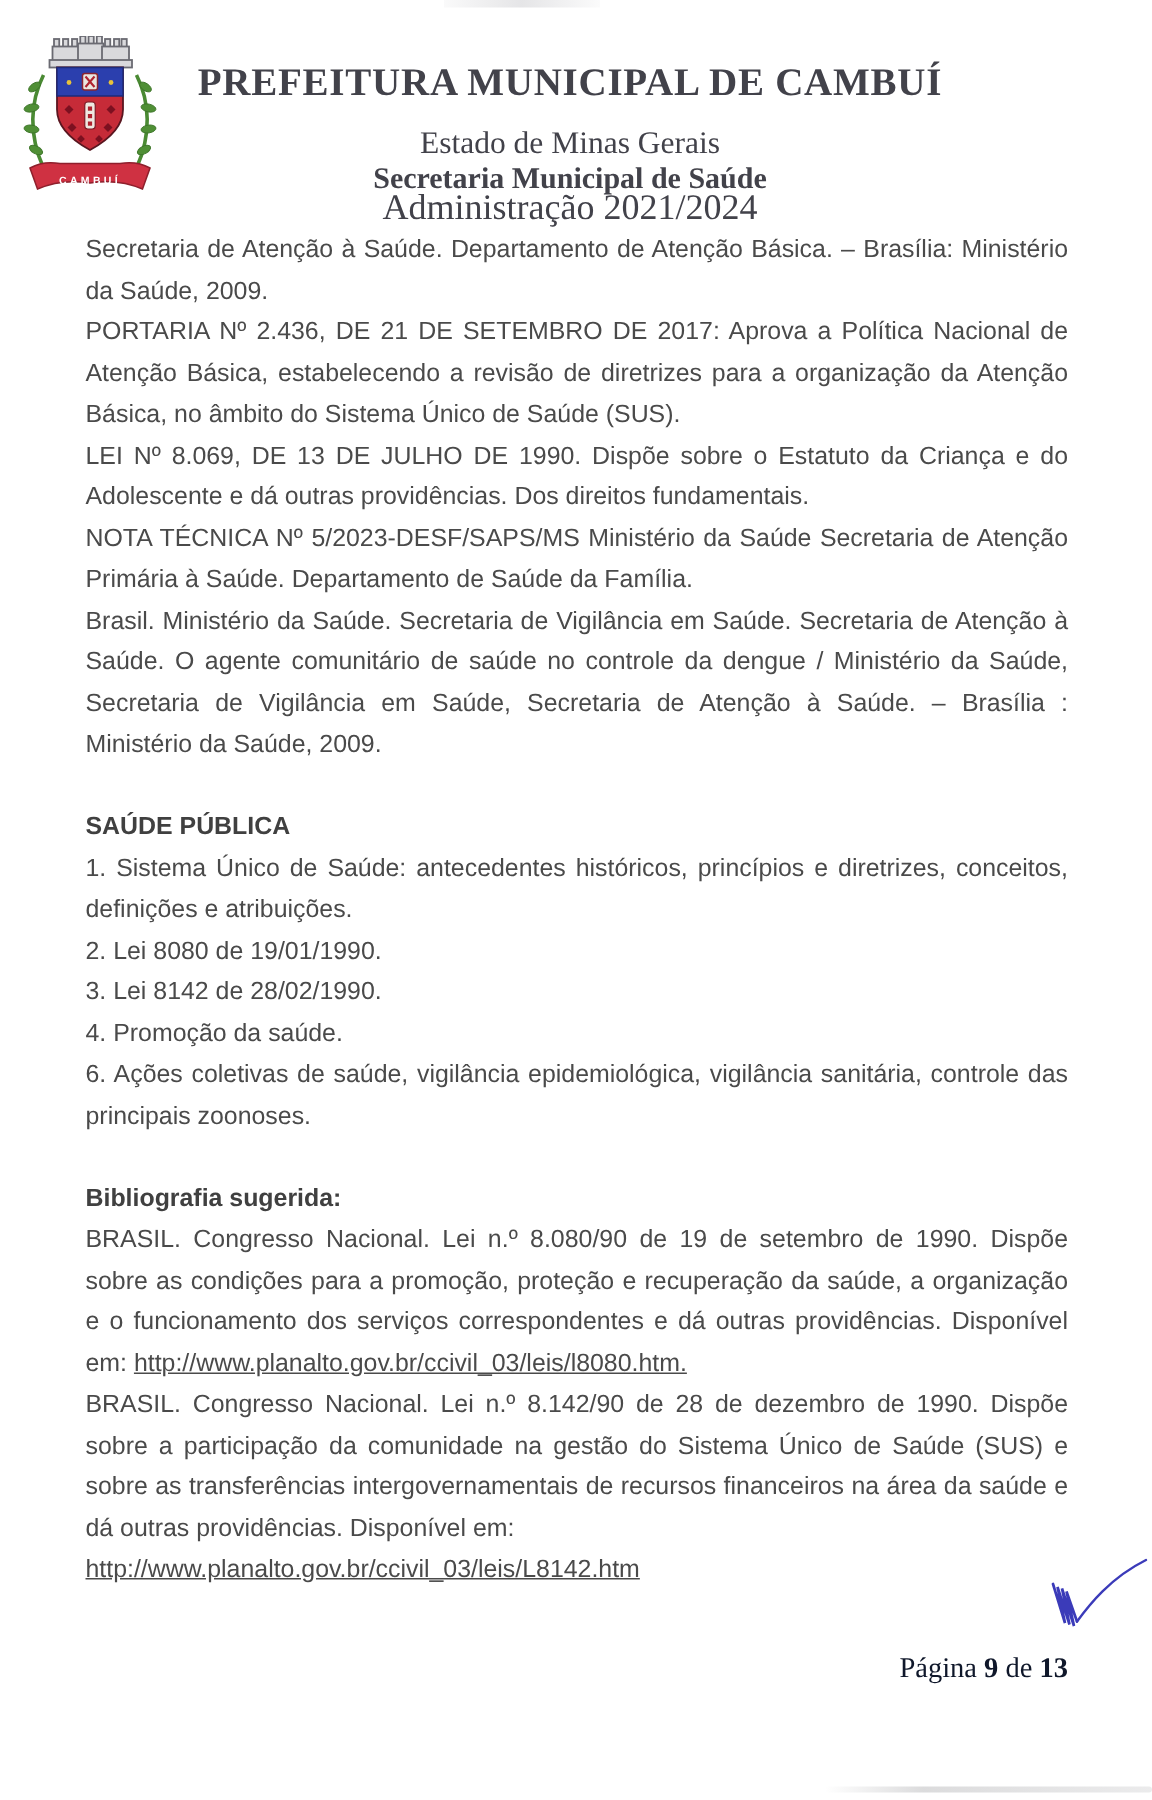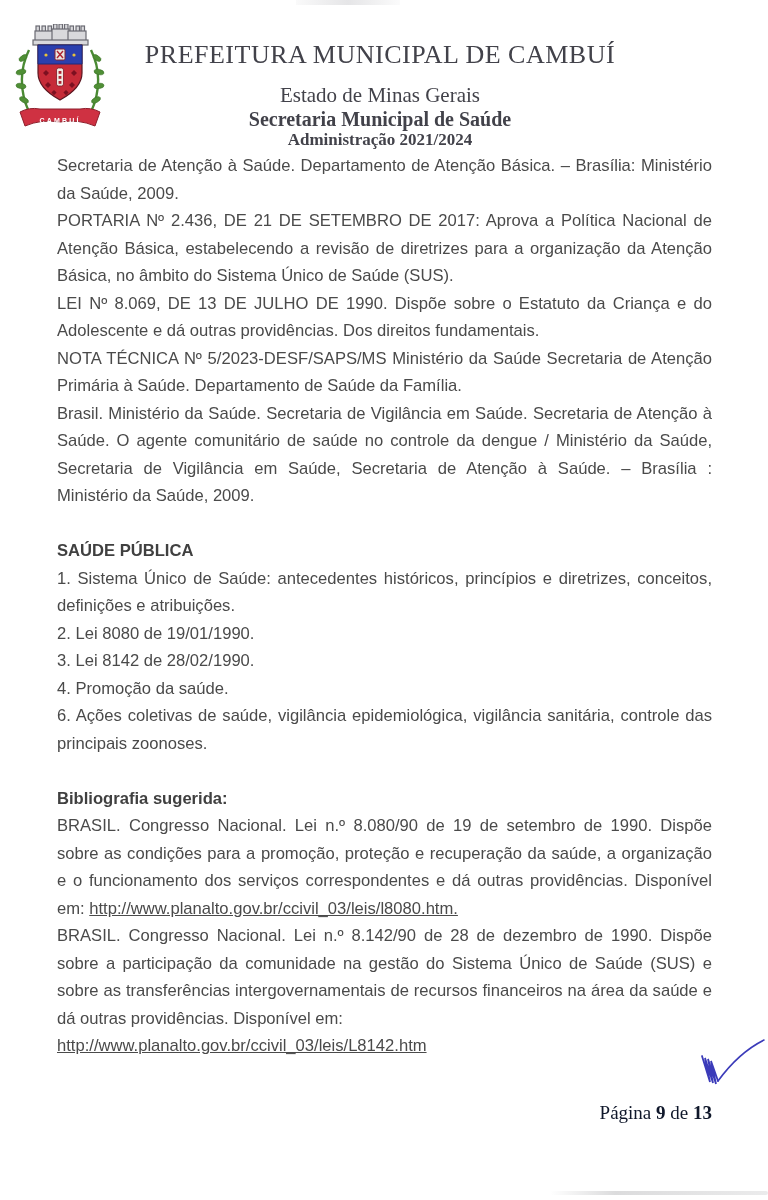--- a/index.html
+++ b/index.html
@@ -7,24 +7,24 @@
   body { font-family: "Liberation Sans", "DejaVu Sans", sans-serif; }
 
   .page { position: absolute; inset: 0; background: #fff; }
 
   
   .header-block {
     position: absolute; top: 40px; left: 60px; width: 640px;
     text-align: center; color: #42424a;
     font-family: "Liberation Serif", "DejaVu Serif", serif;
   }
-  .header-title   { font-size: 26px; line-height: 30px; letter-spacing: 0.5px; font-weight: 400; white-space: nowrap; }
+  .header-title   { font-size: 26px; line-height: 30px; letter-spacing: 0.5px; font-weight: 700; white-space: nowrap; }
   .header-sub1    { font-size: 21px; line-height: 25px; font-weight: 400; margin-top: 13px; }
   .header-sub2    { font-size: 20px; line-height: 20px; font-weight: 600; margin-top: 1px; }
-  .header-sub3    { font-size: 17px;  line-height: 21px; font-weight: 700; }
+  .header-sub3    { font-size: 24px;  line-height: 21px; font-weight: 400; }
 
   .logo { position: absolute; top: 24px; left: 8px; width: 104px; height: 112px; }
 
   
   .content {
     position: absolute; left: 57px; top: 152px; width: 655px;
     font-size: 16.6px; line-height: 27.5px; color: #4a4a4a;
     text-align: justify;
   }
   .content p { text-align: justify; }

